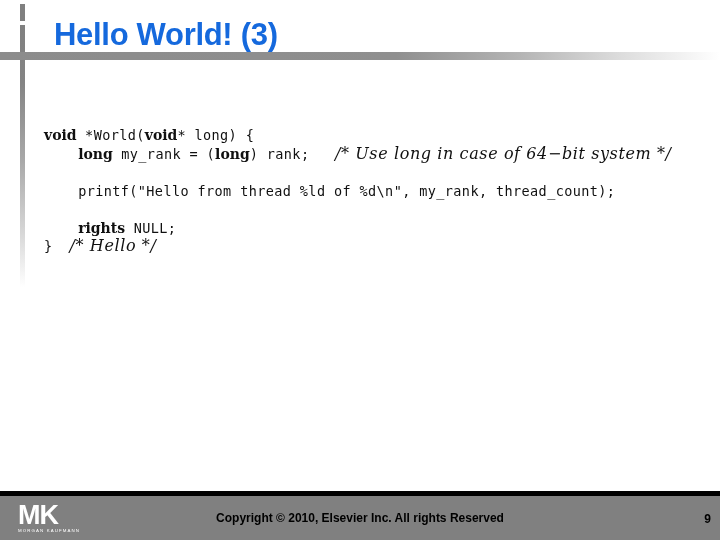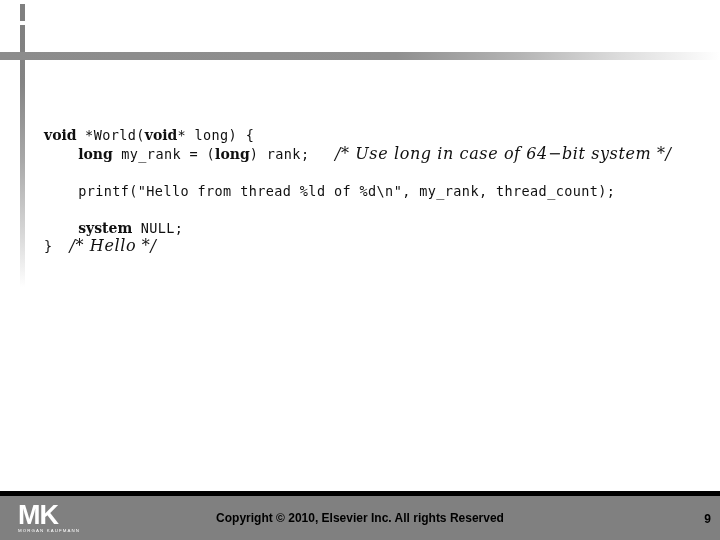--- a/index.html
+++ b/index.html
@@ -162,28 +162,29 @@
 </style>
 </head>
 <body>
 
 <div class="slide">
 
   <div class="vrule-top"></div>
   <div class="vrule-main"></div>
   <div class="hrule"></div>
 
+  <div class="title">Hello World! (3)</div>
 
   <div class="code-block" id="code-block">
       <div class="code-line"><span class="kw">void</span><span class="mono"> *World(</span><span class="kw">void</span><span class="mono">* long) {</span></div>
       <div class="code-line"><span class="mono">    </span><span class="kw">long</span><span class="mono"> my_rank = (</span><span class="kw">long</span><span class="mono">) rank;   </span><span class="cm">/* Use long in case of 64−bit system */</span></div>
       <div class="code-line blank"></div>
       <div class="code-line"><span class="mono">    </span><span class="mono">printf("Hello from thread %ld of %d\n", my_rank, thread_count);</span></div>
       <div class="code-line blank"></div>
-      <div class="code-line"><span class="mono">    </span><span class="kw">system</span><span class="mono"> NULL;</span></div>
+      <div class="code-line"><span class="mono">    </span><span class="kw">rights</span><span class="mono"> NULL;</span></div>
       <div class="code-line"><span class="mono">}  </span><span class="cm">/* Hello */</span></div>
     </div>
 
   <div class="footer-rule"></div>
 
   <div class="footer">
     <div class="logo">
       <div class="logo-mark">MK</div>
       <div class="logo-sub">MORGAN KAUFMANN</div>
     </div>

